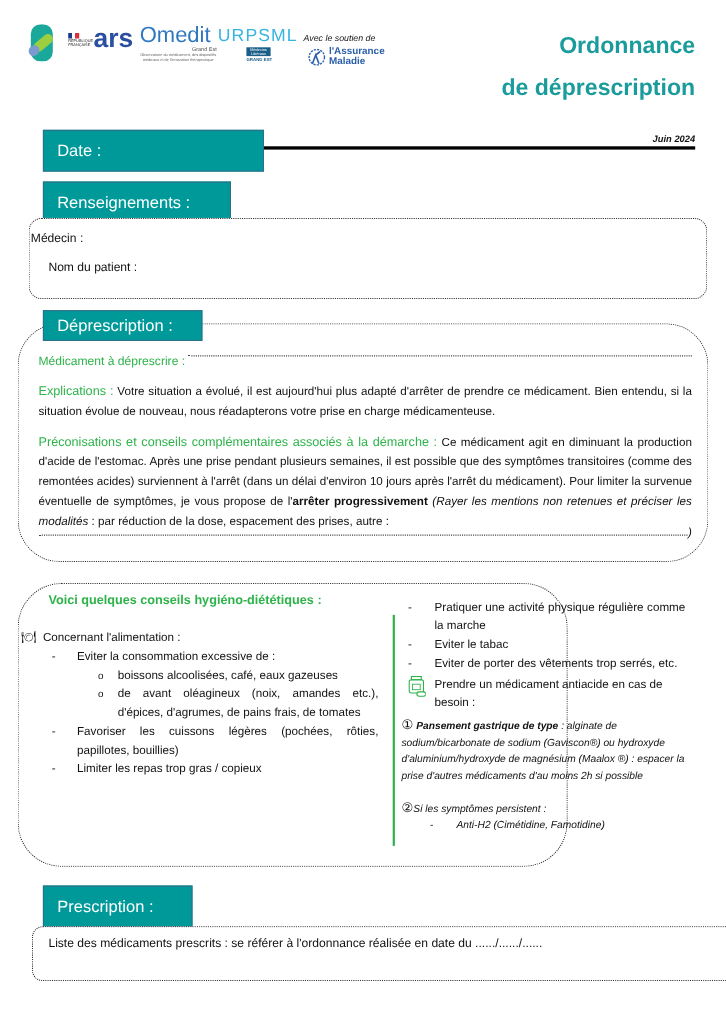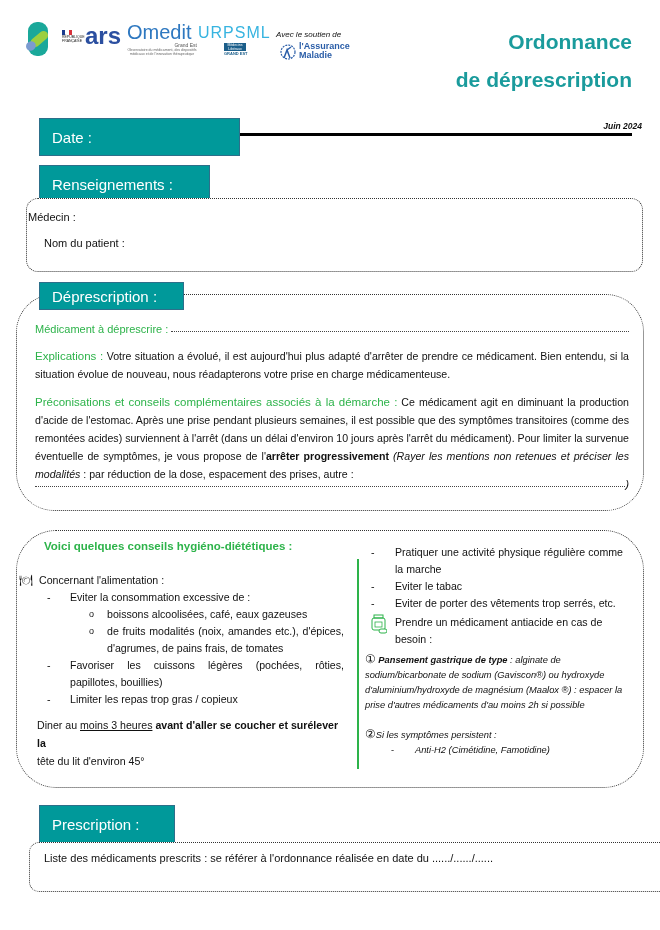--- a/index.html
+++ b/index.html
@@ -62,85 +62,81 @@
     <div class="abs" style="left:20px;top:0;font-size:9px;font-weight:bold;color:#2b5ea8;line-height:9px">
       <div>l'Assurance</div>
       <div>Maladie</div>
     </div>
   </div>
 </div>
 
 <div class="title" style="top:30px">Ordonnance</div>
 <div class="title" style="top:68px">de déprescription</div>
 
-<div class="abs italic bold" style="right:18px;top:121px;font-size:8.5px">Juin 2024</div>
+<div class="abs italic bold" style="right:28px;top:121px;font-size:8.5px">Juin 2024</div>
 <div class="line-hr" style="left:235px;right:28px;top:133px"></div>
 
 <div class="tab" style="left:39px;top:118px;width:201px;height:38px">
   <span>Date :</span>
 </div>
 
 <div class="tab" style="left:39px;top:165px;width:171px;height:38px">
   <span>Renseignements :</span>
 </div>
 <div class="box" style="left:26px;top:198px;width:617px;height:74px;border-radius:12px">
   <div class="abs" style="left:1px;top:12px;font-size:11px">
     <span>Médecin :</span>
   </div>
   <div class="abs" style="left:17px;top:38px;font-size:11px">
     <span>Nom du patient :</span>
   </div>
 </div>
 
 <div class="box" style="left:16px;top:294px;width:628px;height:217px;border-radius:38px">
-  <div class="abs" style="left:18px;top:28px;right:14px;font-size:11px;display:flex;align-items:flex-end">
+  <div class="abs" style="left:18px;top:28px;right:14px;font-size:11px;display:flex;align-items:flex-start">
     <span class="green" style="white-space:nowrap">Médicament à déprescrire :</span>
     <span class="dots" style="flex:1;margin-left:3px;margin-bottom:3px"></span>
   </div>
   <p class="abs just" style="left:18px;right:14px;top:52px">
     <span class="green" style="font-size:11.5px">Explications :</span><span> Votre situation a évolué, il est aujourd'hui plus adapté d'arrêter de prendre ce médicament. Bien entendu, si la situation évolue de nouveau, nous réadapterons votre prise en charge médicamenteuse.</span>
   </p>
   <p class="abs just" style="left:18px;right:14px;top:98px">
     <span class="green" style="font-size:11.5px">Préconisations et conseils complémentaires associés à la démarche :</span><span> Ce médicament agit en diminuant la production d'acide de l'estomac. Après une prise pendant plusieurs semaines, il est possible que des symptômes transitoires (comme des remontées acides) surviennent à l'arrêt (dans un délai d'environ 10 jours après l'arrêt du médicament). Pour limiter la survenue éventuelle de symptômes, je vous propose de l'</span><span class="bold">arrêter progressivement</span><span class="italic"> (Rayer les mentions non retenues et préciser les modalités</span><span> : par réduction de la dose, espacement des prises, autre :</span>
   </p>
   <div class="abs" style="left:18px;right:14px;top:183px;display:flex;align-items:flex-end">
     <span class="dots" style="flex:1;margin-bottom:3px"></span>
     <span class="italic" style="font-size:10.6px">)</span>
   </div>
 </div>
 <div class="tab" style="left:39px;top:282px;width:145px;height:28px">
   <span>Déprescription :</span>
 </div>
 
-<div class="box" style="left:16px;top:530px;width:628px;height:258px;border-radius:40px">
+<div class="box" style="left:16px;top:530px;width:500px;height:258px;border-radius:40px">
   <div class="abs green bold" style="left:27px;top:9px;font-size:11.5px">Voici quelques conseils hygiéno-diététiques :</div>
 
   <div class="abs" style="left:2px;top:41px;width:325px">
     <div class="li" style="padding-left:20px">
       <span class="dash" style="font-size:11px">🍽</span>
       <span>Concernant l'alimentation :</span>
     </div>
     <div class="li" style="margin-left:28px;padding-left:23px">
       <span class="dash">-</span><span>Eviter la consommation excessive de :</span>
     </div>
     <div class="li" style="margin-left:70px;padding-left:18px">
       <span class="circ">o</span><span>boissons alcoolisées, café, eaux gazeuses</span>
     </div>
     <div class="li just" style="margin-left:70px;padding-left:18px;line-height:17px">
-      <span class="circ">o</span><span>de fruits modalités (noix, amandes etc.), d'épices, d'agrumes, de pains frais, de tomates</span>
+      <span class="circ">o</span><span>de avant oléagineux (noix, amandes etc.), d'épices, d'agrumes, de pains frais, de tomates</span>
     </div>
     <div class="li just" style="margin-left:28px;padding-left:23px;line-height:17px">
       <span class="dash">-</span><span>Favoriser les cuissons légères (pochées, rôties, papillotes, bouillies)</span>
     </div>
     <div class="li" style="margin-left:28px;padding-left:23px">
       <span class="dash">-</span><span>Limiter les repas trop gras / copieux</span>
-    </div>
-    <div style="margin-left:18px;margin-top:8px;font-size:10.6px;line-height:18px">
-      <span>Diner au </span><span class="u">moins 3 heures</span><span class="bold"> avant d'aller se coucher et surélever la</span><br>
-      <span>tête du lit d'environ 45°</span>
     </div>
   </div>
 
   <div class="abs" style="left:340px;top:28px;width:1.5px;height:210px;background:#2db34a"></div>
 
   <div class="abs" style="left:354px;top:13px;width:252px">
     <div class="li just" style="padding-left:24px">
       <span class="dash">-</span><span>Pratiquer une activité physique régulière comme la marche</span>
     </div>
     <div class="li" style="padding-left:24px">

